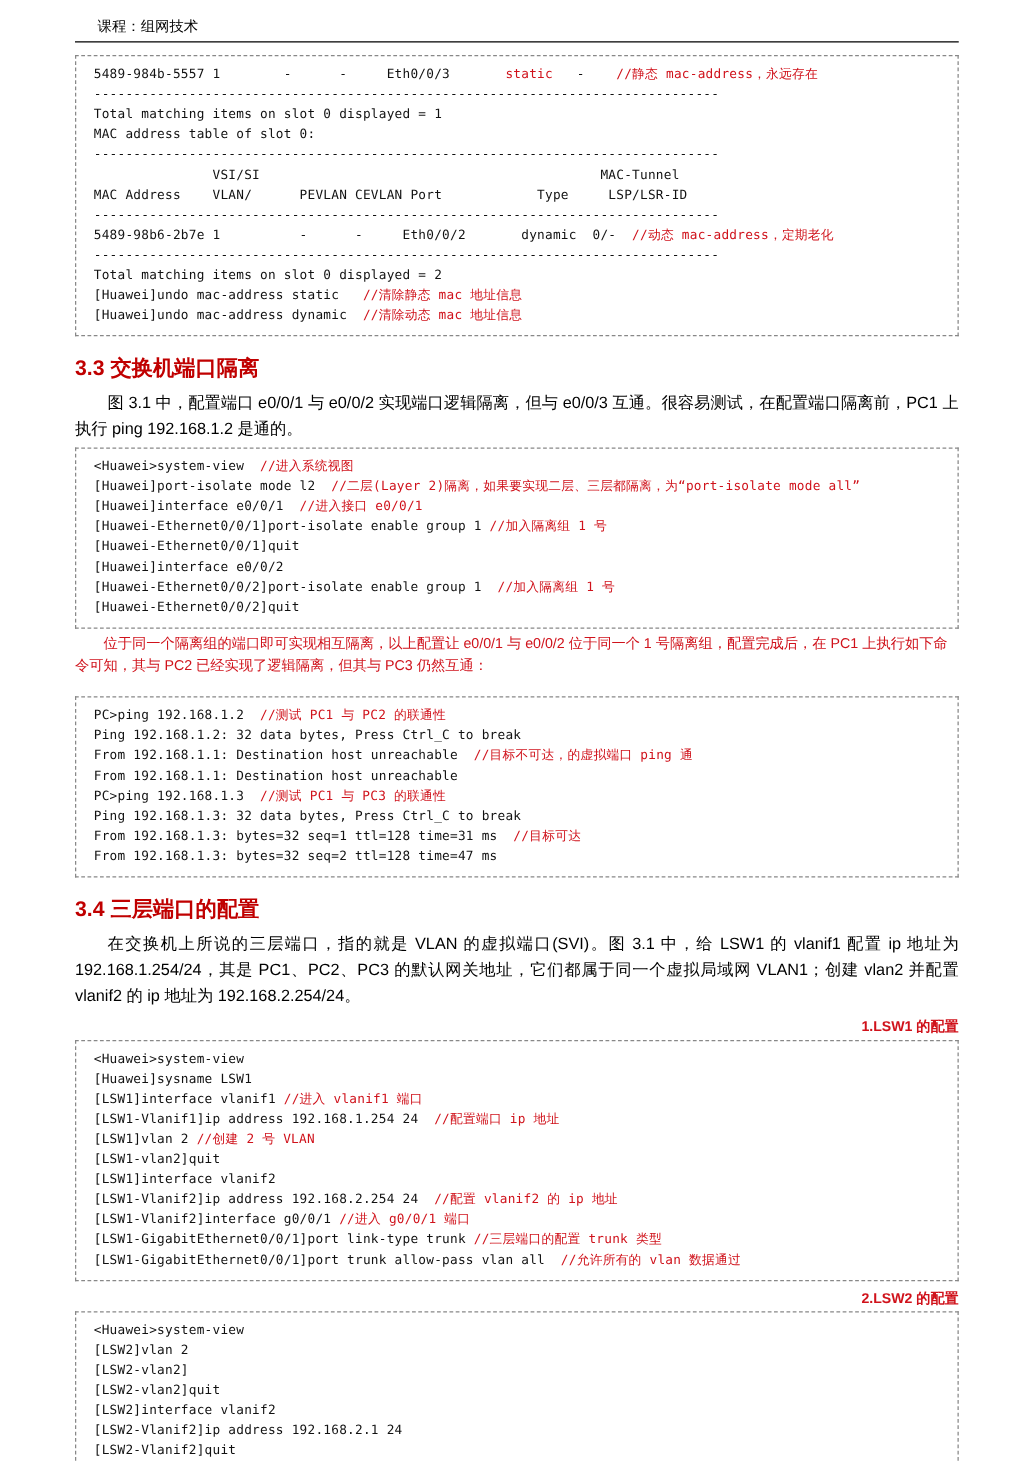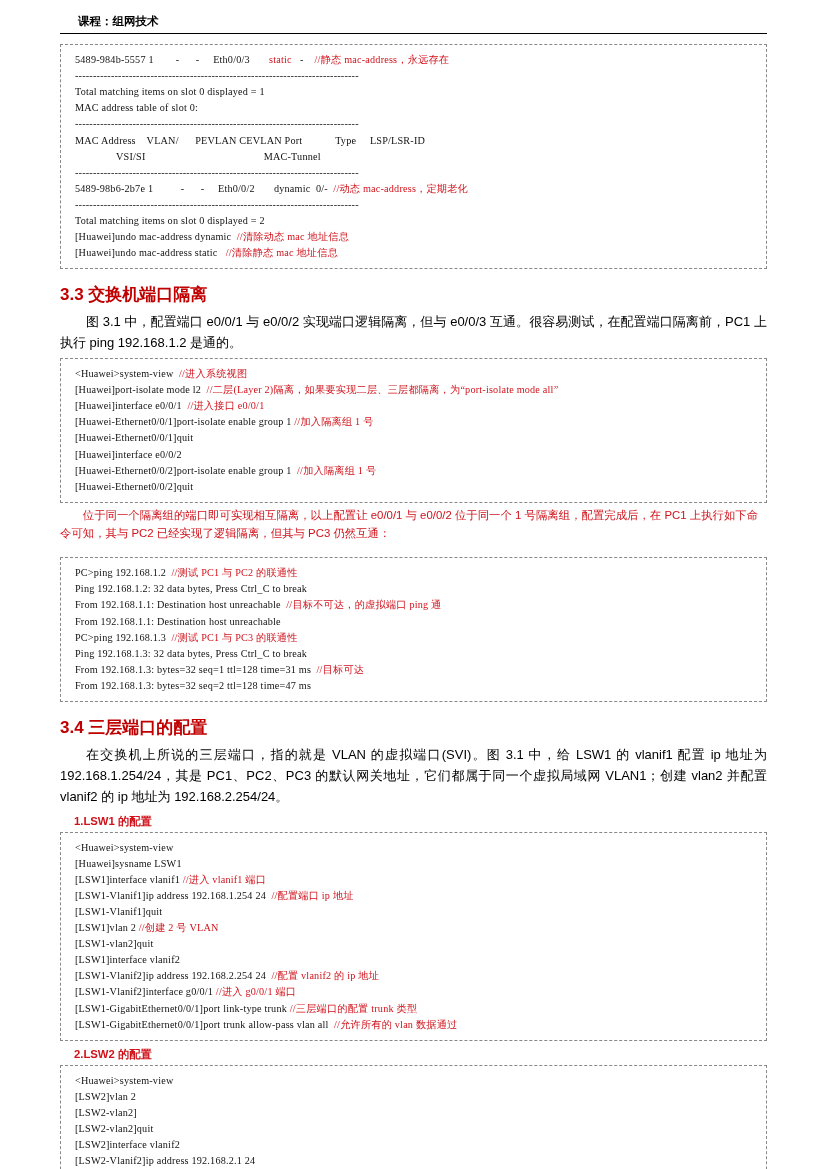--- a/index.html
+++ b/index.html
@@ -16,39 +16,39 @@
     box-sizing: border-box;
     padding: 14px 60px 10px 60px;
     position: relative;
   }
   
   .header {
     font-size: 11.5px;
     padding-left: 18px;
     padding-bottom: 4px;
     color: #000;
-    font-weight: bold;
+    font-weight: normal;
   }
   .header-rule {
     border-bottom: 1.6px solid #000;
     margin: 0 0 10px 0;
   }
   
   .codeblock {
     border: 1px dashed #888;
     padding: 7px 10px 7px 14px;
     margin: 3px 0 4px 0;
     font-family: "DejaVu Sans Mono", monospace;
     font-size: 10.2px;
     line-height: 1.58;
     letter-spacing: 0.2px;
     color: #111;
     background: #fff;
   }
-  .codeblock .line { white-space: pre; font-family: Liberation Serif, serif; }
+  .codeblock .line { white-space: pre; }
   .cmt { color: #d0121b; }
   .red { color: #d0121b; }
   
   h2.sec {
     color: #c00000;
     font-size: 17px;
     font-weight: bold;
     margin: 14px 0 6px 0;
   }
   p.body {
@@ -63,47 +63,48 @@
     font-size: 11.4px;
     line-height: 1.55;
     margin: 4px 0 15px 0;
     text-indent: 2em;
   }
   .sublabel {
     color: #d0121b;
     font-size: 11.3px;
     font-weight: bold;
     margin: 6px 0 0 14px;
+    text-align: right;
   }
 </style>
 </head>
 <body>
 
 <div class="page">
 
   <div class="header">课程：组网技术</div>
   <div class="header-rule"></div>
 
   <div class="codeblock" id="cb0">
       <div class="line"><span>5489-984b-5557 1        -      -     Eth0/0/3       </span><span class="red">static</span><span>   -    </span><span class="cmt">//静态 mac-address，永远存在</span></div>
       <div class="line"><span>-------------------------------------------------------------------------------</span></div>
       <div class="line"><span></span></div>
       <div class="line"><span>Total matching items on slot 0 displayed = 1</span></div>
       <div class="line"><span></span></div>
       <div class="line"><span>MAC address table of slot 0:</span></div>
       <div class="line"><span>-------------------------------------------------------------------------------</span></div>
+      <div class="line"><span>               VSI/SI                                           MAC-Tunnel</span></div>
       <div class="line"><span>MAC Address    VLAN/      PEVLAN CEVLAN Port            Type     LSP/LSR-ID</span></div>
-      <div class="line"><span>               VSI/SI                                           MAC-Tunnel</span></div>
       <div class="line"><span>-------------------------------------------------------------------------------</span></div>
       <div class="line"><span>5489-98b6-2b7e 1          -      -     Eth0/0/2       dynamic  0/-  </span><span class="cmt">//动态 mac-address，定期老化</span></div>
       <div class="line"><span>-------------------------------------------------------------------------------</span></div>
       <div class="line"><span></span></div>
       <div class="line"><span>Total matching items on slot 0 displayed = 2</span></div>
+      <div class="line"><span>[Huawei]undo mac-address static   </span><span class="cmt">//清除静态 mac 地址信息</span></div>
       <div class="line"><span>[Huawei]undo mac-address dynamic  </span><span class="cmt">//清除动态 mac 地址信息</span></div>
-      <div class="line"><span>[Huawei]undo mac-address static   </span><span class="cmt">//清除静态 mac 地址信息</span></div>
     </div>
 
   <h2 class="sec" id="h33">3.3 交换机端口隔离</h2>
   <p class="body">图 3.1 中，配置端口 e0/0/1 与 e0/0/2 实现端口逻辑隔离，但与 e0/0/3 互通。很容易测试，在配置端口隔离前，PC1 上执行 ping 192.168.1.2 是通的。</p>
 
   <div class="codeblock" id="cb1">
       <div class="line"><span>&lt;Huawei&gt;system-view  </span><span class="cmt">//进入系统视图</span></div>
       <div class="line"><span>[Huawei]port-isolate mode l2  </span><span class="cmt">//二层(Layer 2)隔离，如果要实现二层、三层都隔离，为“port-isolate mode all”</span></div>
       <div class="line"><span>[Huawei]interface e0/0/1  </span><span class="cmt">//进入接口 e0/0/1</span></div>
       <div class="line"><span>[Huawei-Ethernet0/0/1]port-isolate enable group 1 </span><span class="cmt">//加入隔离组 1 号</span></div>
@@ -128,21 +129,20 @@
 
   <h2 class="sec" id="h34">3.4 三层端口的配置</h2>
   <p class="body">在交换机上所说的三层端口，指的就是 VLAN 的虚拟端口(SVI)。图 3.1 中，给 LSW1 的 vlanif1 配置 ip 地址为 192.168.1.254/24，其是 PC1、PC2、PC3 的默认网关地址，它们都属于同一个虚拟局域网 VLAN1；创建 vlan2 并配置 vlanif2 的 ip 地址为 192.168.2.254/24。</p>
 
   <div class="sublabel">1.LSW1 的配置</div>
   <div class="codeblock" id="cb3">
       <div class="line"><span>&lt;Huawei&gt;system-view</span></div>
       <div class="line"><span>[Huawei]sysname LSW1</span></div>
       <div class="line"><span>[LSW1]interface vlanif1 </span><span class="cmt">//进入 vlanif1 端口</span></div>
       <div class="line"><span>[LSW1-Vlanif1]ip address 192.168.1.254 24  </span><span class="cmt">//配置端口 ip 地址</span></div>
-      <div class="line"><span>[LSW1-Vlanif1]quit</span></div>
       <div class="line"><span>[LSW1]vlan 2 </span><span class="cmt">//创建 2 号 VLAN</span></div>
       <div class="line"><span>[LSW1-vlan2]quit</span></div>
       <div class="line"><span>[LSW1]interface vlanif2</span></div>
       <div class="line"><span>[LSW1-Vlanif2]ip address 192.168.2.254 24  </span><span class="cmt">//配置 vlanif2 的 ip 地址</span></div>
       <div class="line"><span>[LSW1-Vlanif2]interface g0/0/1 </span><span class="cmt">//进入 g0/0/1 端口</span></div>
       <div class="line"><span>[LSW1-GigabitEthernet0/0/1]port link-type trunk </span><span class="cmt">//三层端口的配置 trunk 类型</span></div>
       <div class="line"><span>[LSW1-GigabitEthernet0/0/1]port trunk allow-pass vlan all  </span><span class="cmt">//允许所有的 vlan 数据通过</span></div>
     </div>
 
   <div class="sublabel">2.LSW2 的配置</div>

